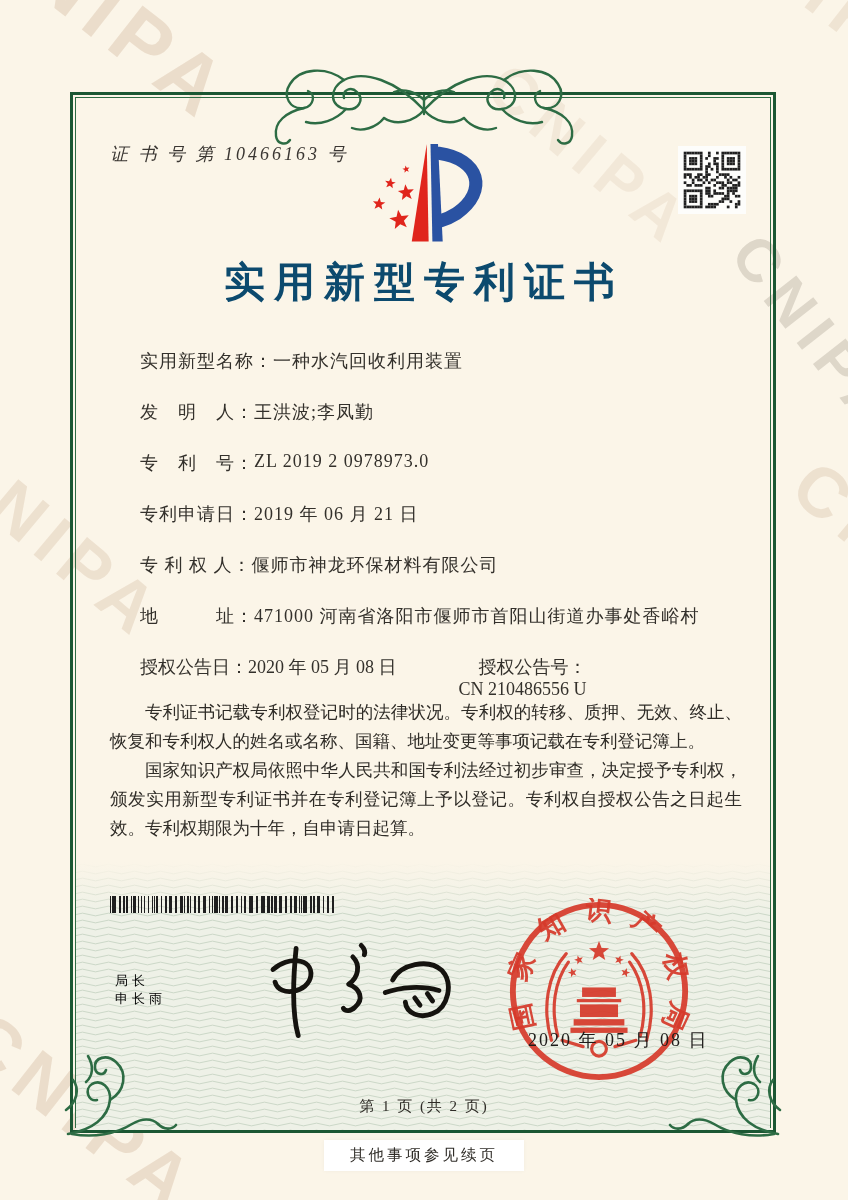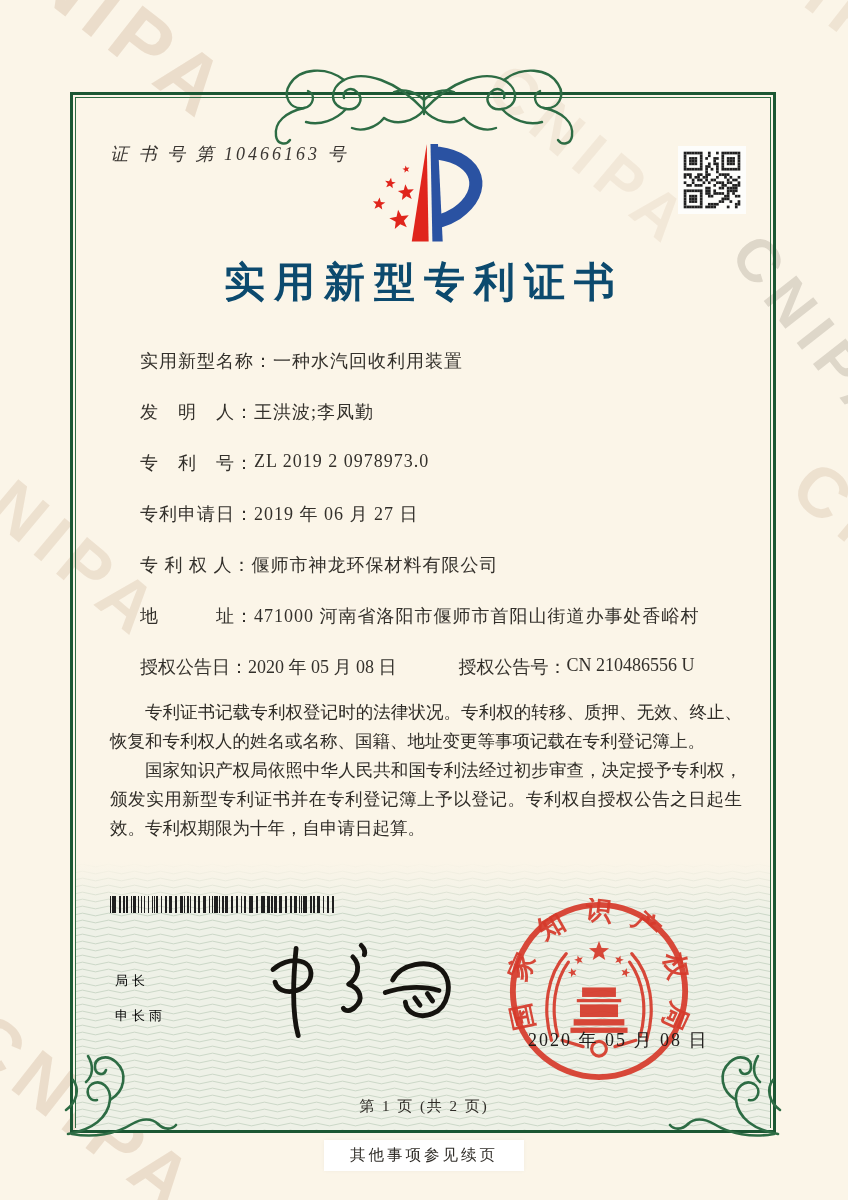--- a/index.html
+++ b/index.html
@@ -36,33 +36,33 @@
   .title {
     position:absolute; left:0; top:255px; width:100%; text-align:center;
     font-size:41px; font-weight:bold; letter-spacing:9px; color:#0c4a6e; z-index:3;
   }
   .fields { position:absolute; left:104px; top:349px; width:640px; z-index:3;margin-left:36px; }
   .field-row { height:51px; display:flex; align-items:flex-start; font-size:18px; color:#33302b; }
   .field-row .lbl { white-space:pre; letter-spacing:1px; }
   .field-row .val { letter-spacing:1px; }
   .grant-row { display:flex; height:51px; font-size:18px; color:#33302b;text-align:right; }
   .grant-pair { display:flex; }
-  .grant-pair.second { margin-left:62px; }
+  .grant-pair.second { margin-left:62px;flex-direction:column; }
   .paras {
     position:absolute; left:110px; top:698px; width:632px; z-index:3;
     font-size:17.5px; line-height:29px; color:#2f2c27; text-align:justify;
   }
   .paras p { text-indent:2em; }
   .barcode { position:absolute; left:110px; top:896px; z-index:3; }
   .sig-block {
     position:absolute; left:115px; top:972px; z-index:3;
     font-family:"Liberation Sans","DejaVu Sans",sans-serif;
     font-size:13px; color:#000000; letter-spacing:4px;
   }
-  .sig-block .line2 { margin-top:17px; }
+  .sig-block .line2 { }
   .signature { position:absolute; left:252px; top:938px; z-index:3; }
   .seal { position:absolute; left:506px; top:898px; z-index:4; }
   .seal-date {
     position:absolute; left:528px; top:1028px; z-index:5;
     font-size:18px; color:#1d1b19; letter-spacing:2px; white-space:nowrap;
   }
   .page-num {
     position:absolute; left:0; top:1097px; width:100%; text-align:center;
     font-size:15px; color:#2f2c27; letter-spacing:2px; z-index:3;
   }
@@ -386,21 +386,21 @@
     <div class="field-row">
       <span class="lbl">发　明　人：</span>
       <span class="val">王洪波;李凤勤</span>
     </div>
     <div class="field-row">
       <span class="lbl">专　利　号：</span>
       <span class="val">ZL 2019 2 0978973.0</span>
     </div>
     <div class="field-row">
       <span class="lbl">专利申请日：</span>
-      <span class="val">2019 年 06 月 27 日</span>
+      <span class="val">2019 年 06 月 21 日</span>
     </div>
     <div class="field-row">
       <span class="lbl">专 利 权 人：</span>
       <span class="val">偃师市神龙环保材料有限公司</span>
     </div>
     <div class="field-row">
       <span class="lbl">地　　　址：</span>
       <span class="val">471000 河南省洛阳市偃师市首阳山街道办事处香峪村</span>
     </div>
     <div class="grant-row">

